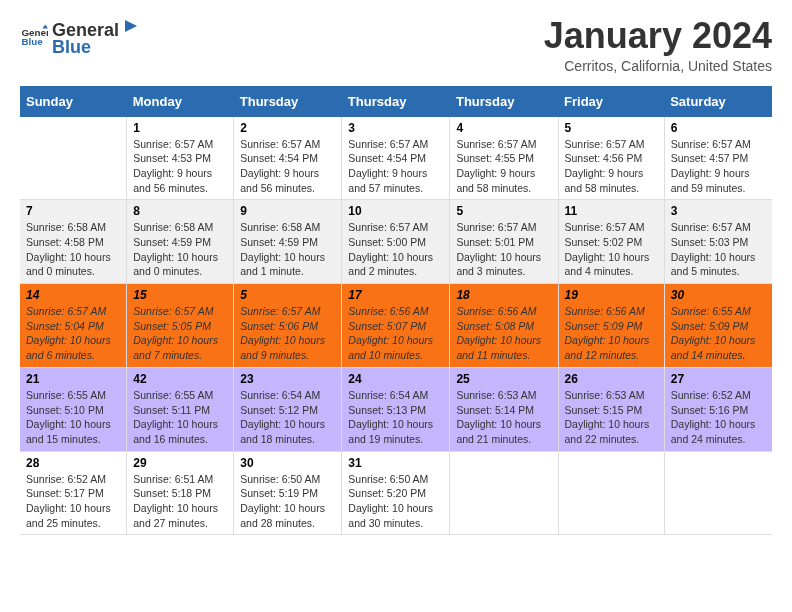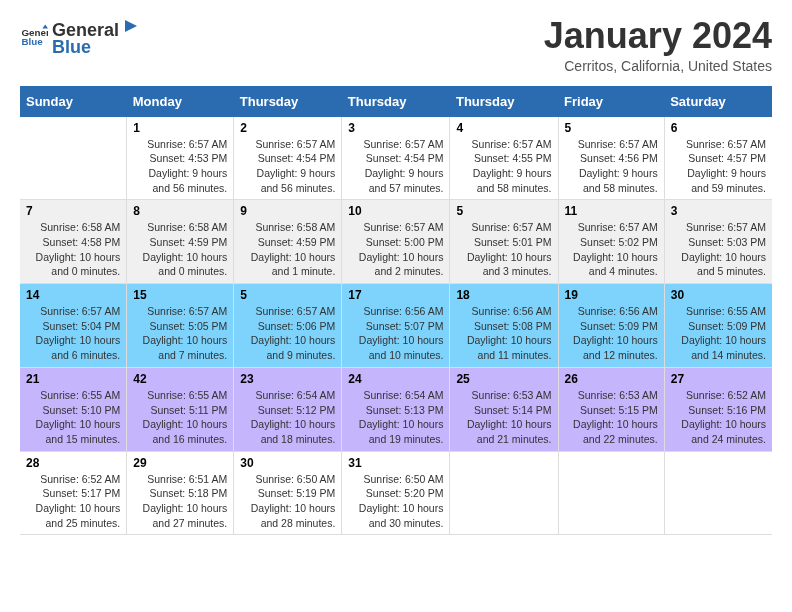--- a/index.html
+++ b/index.html
@@ -84,29 +84,28 @@
     .day-number {
       font-weight: bold;
       font-size: 12px;
       display: block;
       margin-bottom: 2px;
     }
     .day-info {
       font-size: 10.5px;
       color: #333;
       line-height: 1.4;
-      text-align: right;
     }
     .empty-cell {
       background: #fff;
     }
     
     .week-row-0 td { background: #fff; }
     .week-row-1 td { background: #f0f0f0; }
-    .week-row-2 td { background: #7dd3fc; }
+    .week-row-2 td { background: #f97316; font-style: italic; }
     .week-row-3 td { background: #c4b5fd; }
     .week-row-4 td { background: #fff; }
   </style>
 </head>
 <body>
 
 <div class="header">
   <div class="logo">
     <svg class="logo-icon" viewBox="0 0 40 40">
       <text x="2" y="18" font-size="14" font-weight="bold" fill="#333" font-family="Arial">General</text>

